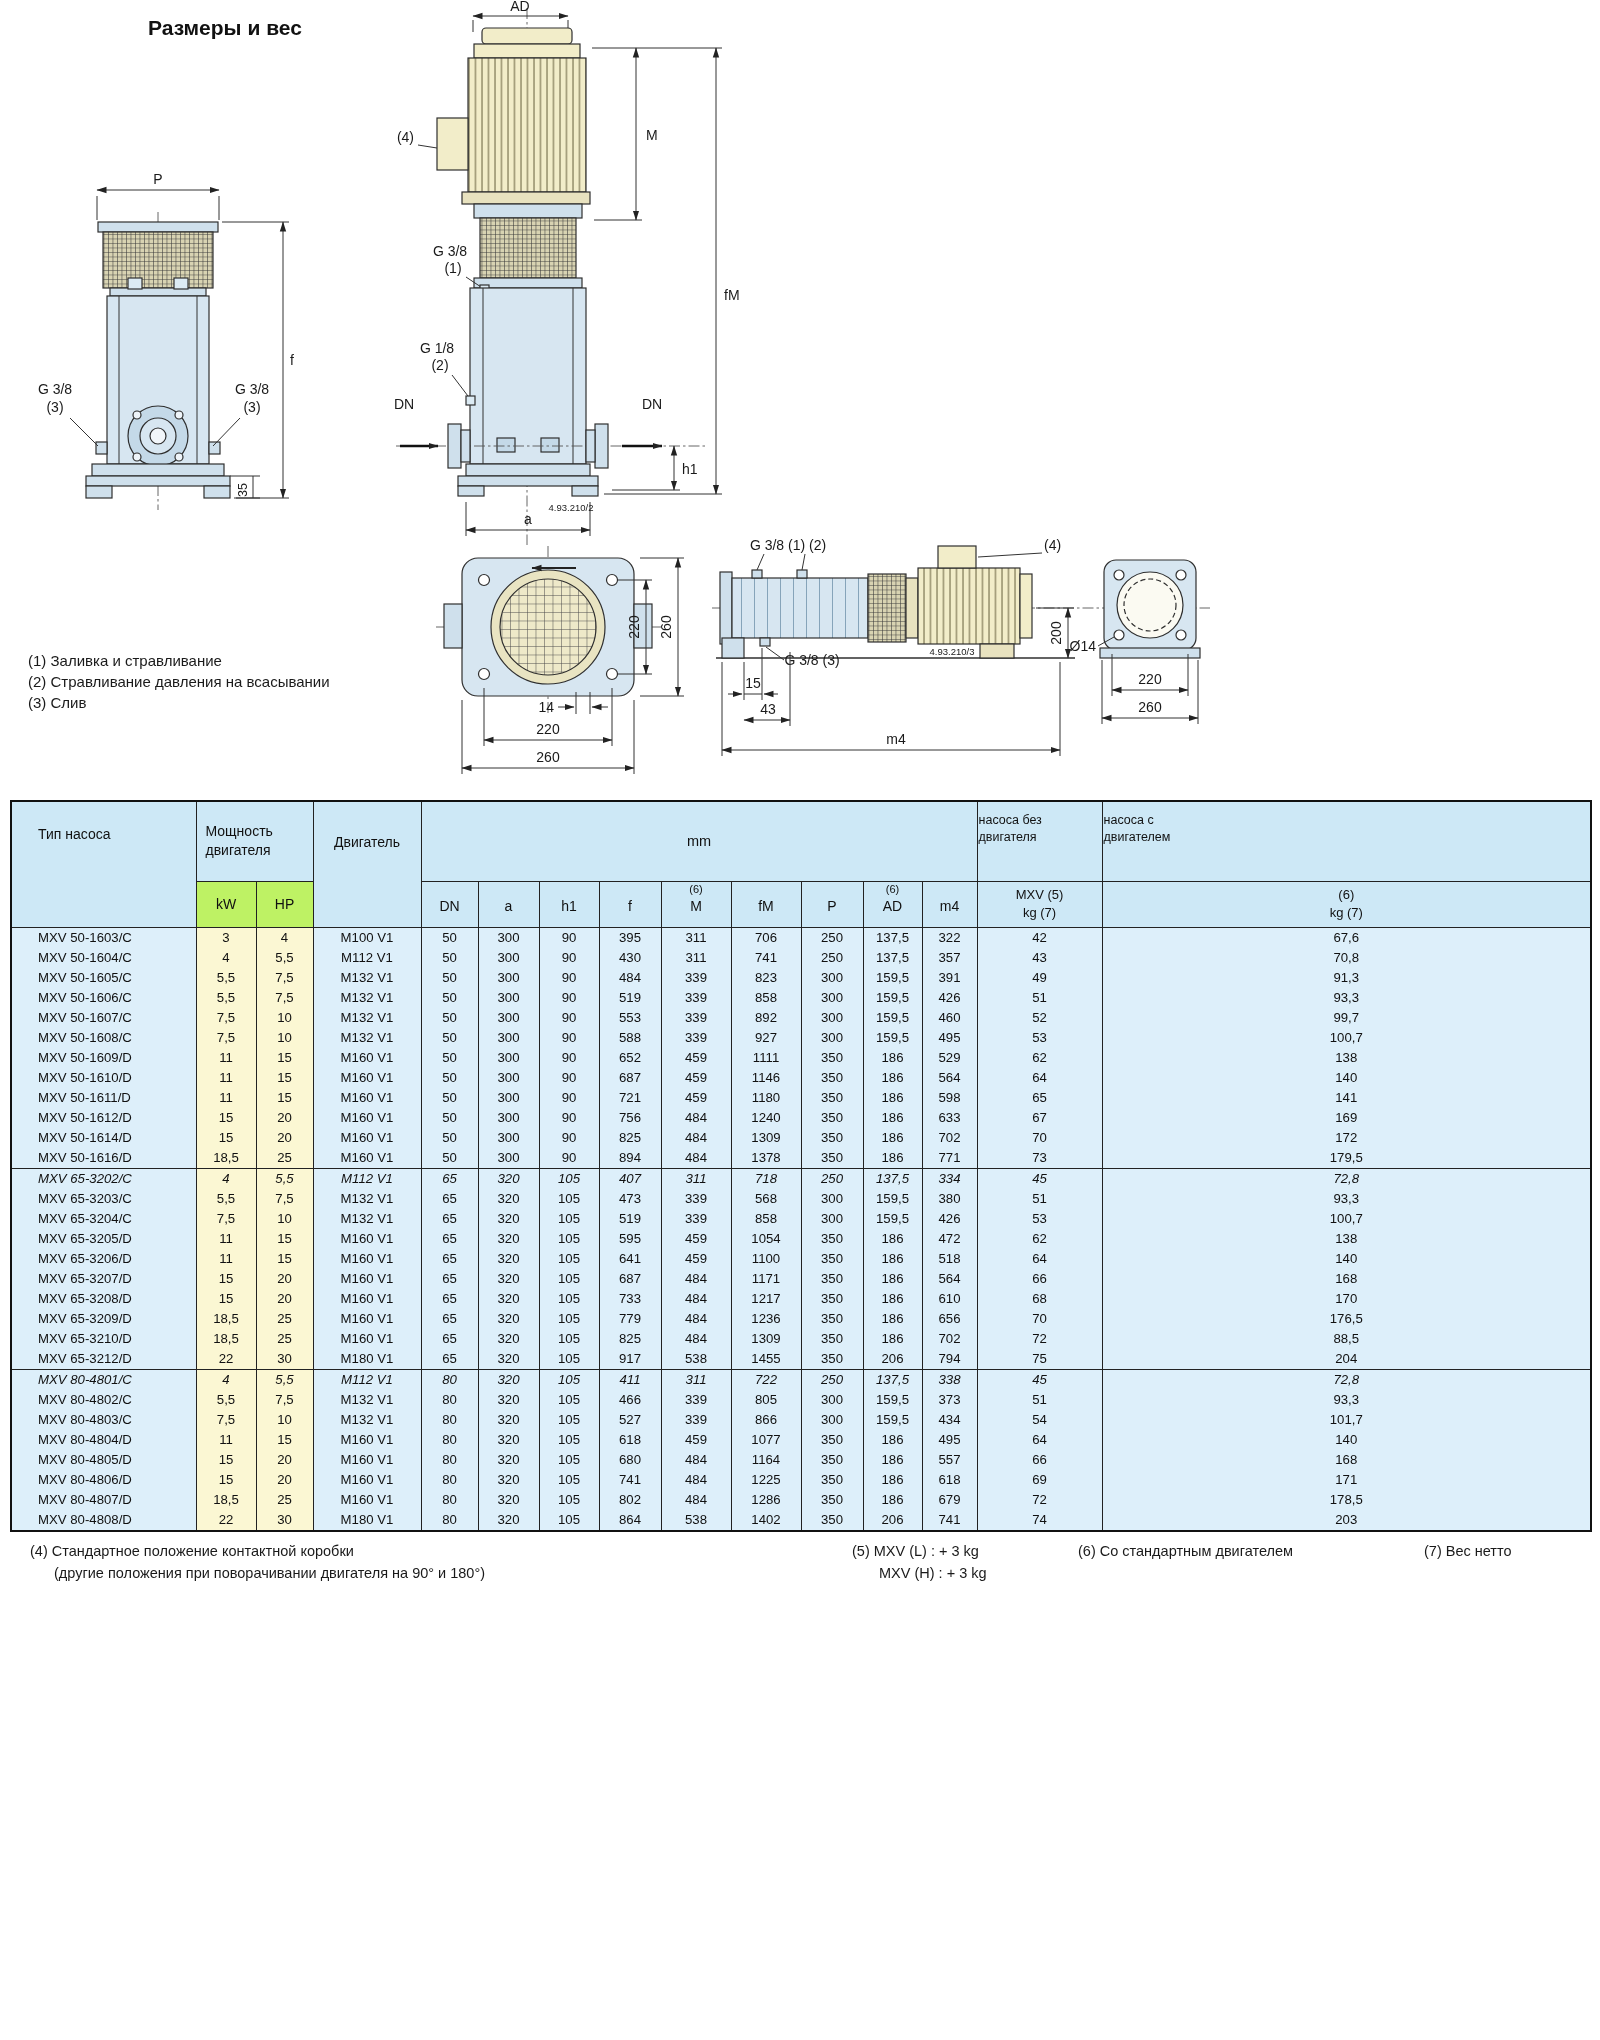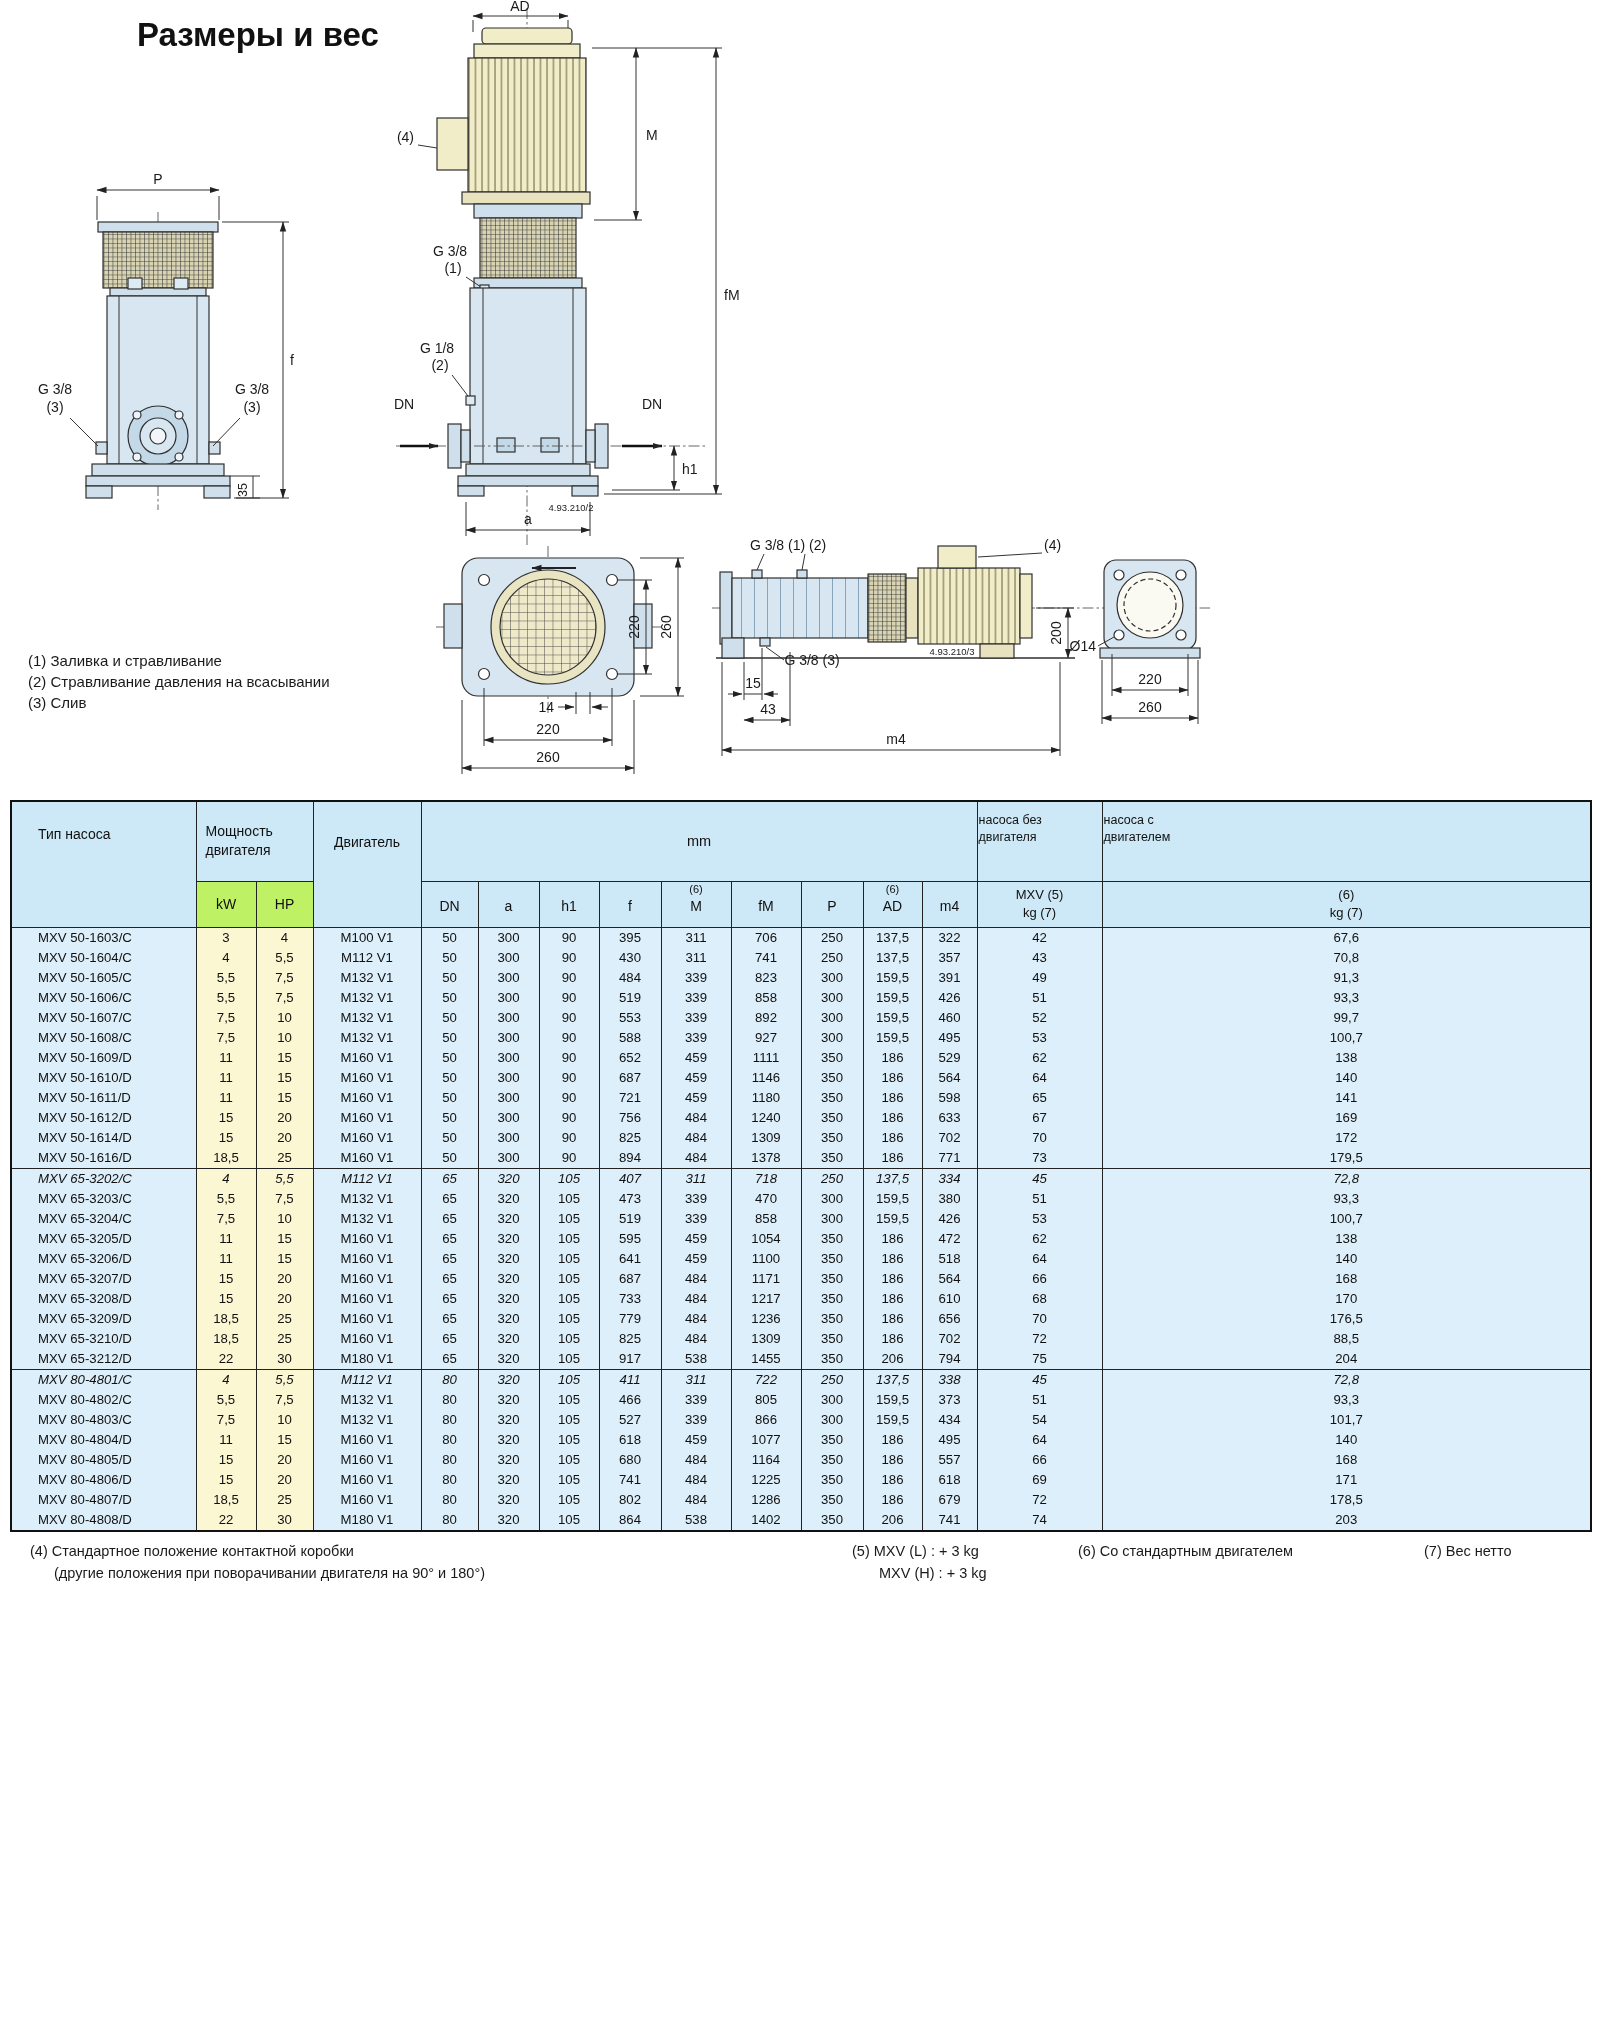--- a/index.html
+++ b/index.html
@@ -1,18 +1,18 @@
 <!DOCTYPE html>
 <html><head>
 <meta charset="utf-8">
 <style>
   html,body{margin:0;padding:0;}
   body{font-family:"Liberation Sans",sans-serif;background:#fff;}
   .page{position:relative;width:1600px;height:2040px;background:#ffffff;overflow:hidden;color:#111;}
-  .title{position:absolute;left:137px;top:16px;font-size:33px;font-weight:bold;}
+  .title{position:absolute;left:148px;top:16px;font-size:21px;font-weight:bold;}
   .legend{position:absolute;left:28px;top:650px;font-size:15px;line-height:21px;color:#1a1a1a;}
   .drawsvg{position:absolute;left:0;top:0;}
   svg text{font-family:"Liberation Sans",sans-serif;fill:#1a1a1a;}
   .t14{font-size:14px;} .t13{font-size:12.5px;} .t9{font-size:9.5px;}
   .ln{stroke:#2f2f2f;stroke-width:1.2;}
   .dim{stroke:#333;stroke-width:1;fill:none;}
   .cl{stroke:#555;stroke-width:0.9;stroke-dasharray:11 3 2.5 3;fill:none;}
 
   .dim-table{position:absolute;left:10px;top:800px;width:1580px;border-collapse:collapse;table-layout:fixed;background:#ddeffa;border:2px solid #111;}
   .dim-table th,.dim-table td{border-left:1px solid #222;border-right:1px solid #222;font-weight:normal;color:#111;}
@@ -604,21 +604,21 @@
         <tr>
           <td class="c-type">MXV 65-3203/C</td>
           <td class="c-pow">5,5</td>
           <td class="c-pow">7,5</td>
           <td>M132 V1</td>
           <td>65</td>
           <td>320</td>
           <td>105</td>
           <td>473</td>
           <td>339</td>
-          <td>470</td>
+          <td>568</td>
           <td>300</td>
           <td>159,5</td>
           <td>380</td>
           <td>51</td>
           <td>93,3</td>
         </tr>
         <tr>
           <td class="c-type">MXV 65-3204/C</td>
           <td class="c-pow">7,5</td>
           <td class="c-pow">10</td>

